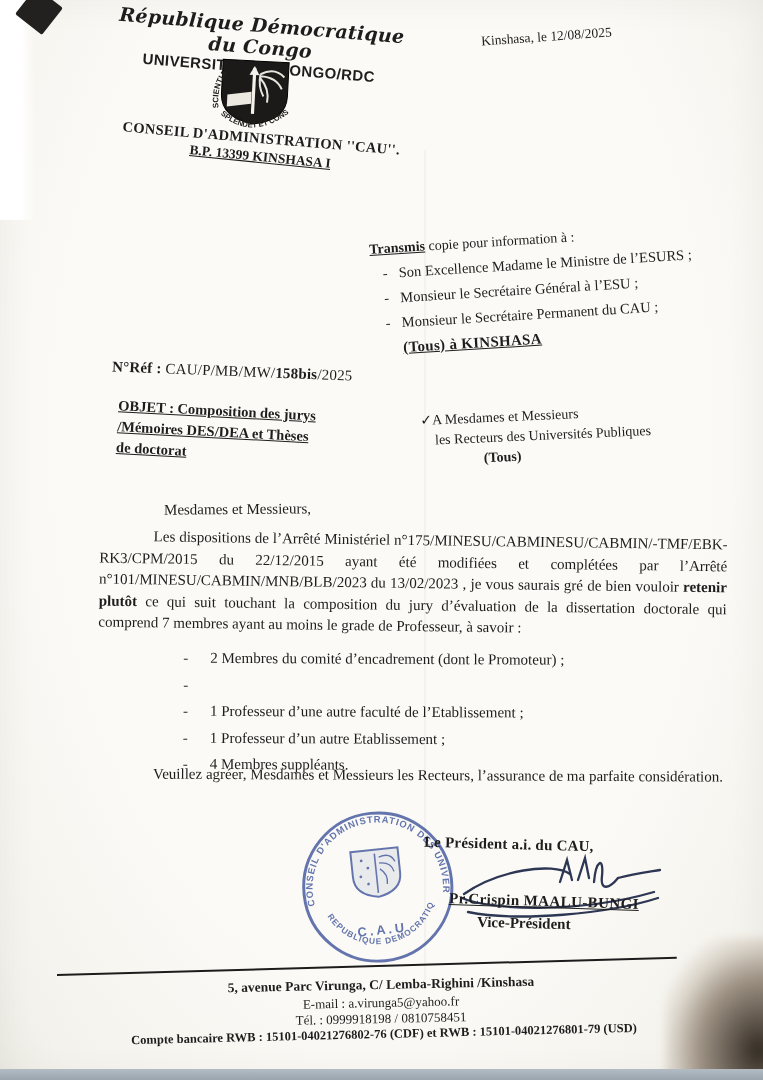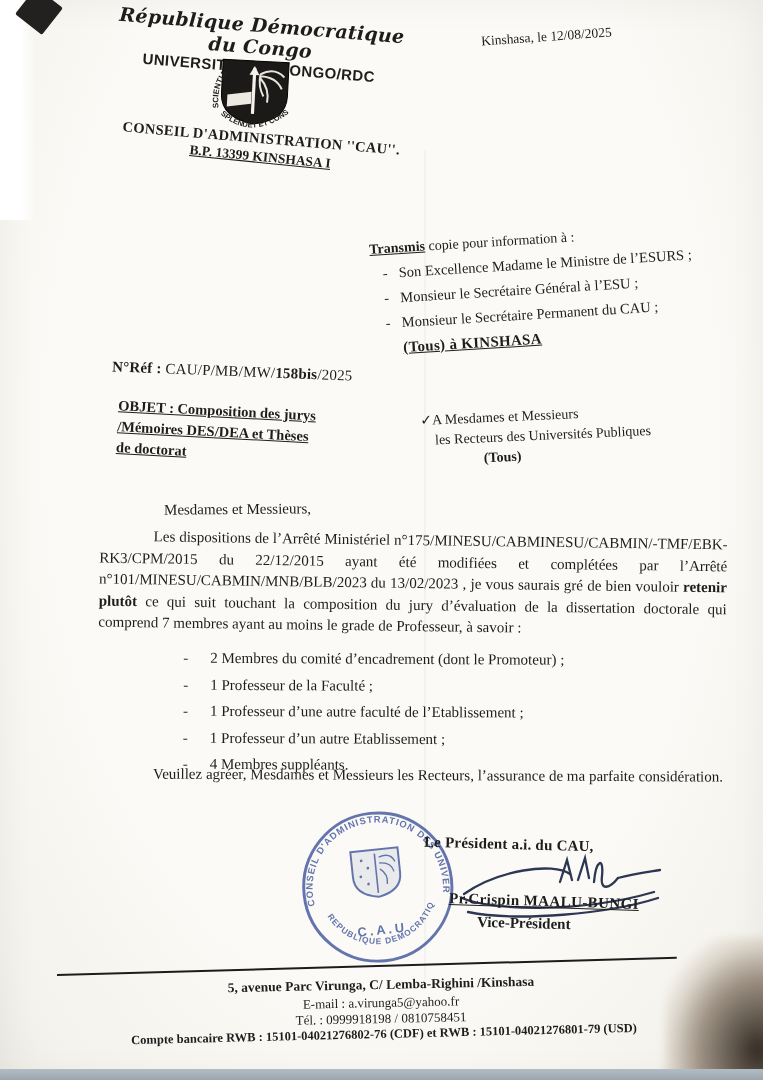--- a/index.html
+++ b/index.html
@@ -141,21 +141,20 @@
     <span>Les dispositions de l’Arrêté Ministériel n°175/MINESU/CABMINESU/CABMIN/-TMF/EBK-RK3/CPM/2015 du 22/12/2015 ayant été modifiées et complétées par l’Arrêté n°101/MINESU/CABMIN/MNB/BLB/2023 du 13/02/2023 , je vous saurais gré de bien vouloir </span><b>retenir plutôt</b><span> ce qui suit touchant la composition du jury d’évaluation de la dissertation doctorale qui comprend 7 membres ayant au moins le grade de Professeur, à savoir :</span>
   </div>
 
   <div class="abs" id="member-list">
     <div class="row">
         <span class="dash">-</span>
         <span>2 Membres du comité d’encadrement (dont le Promoteur) ;</span>
       </div>
     <div class="row">
         <span class="dash">-</span>
-        <span>1 Professeur de la Faculté ;</span>
       </div>
     <div class="row">
         <span class="dash">-</span>
         <span>1 Professeur d’une autre faculté de l’Etablissement ;</span>
       </div>
     <div class="row">
         <span class="dash">-</span>
         <span>1 Professeur d’un autre Etablissement ;</span>
       </div>
     <div class="row">

